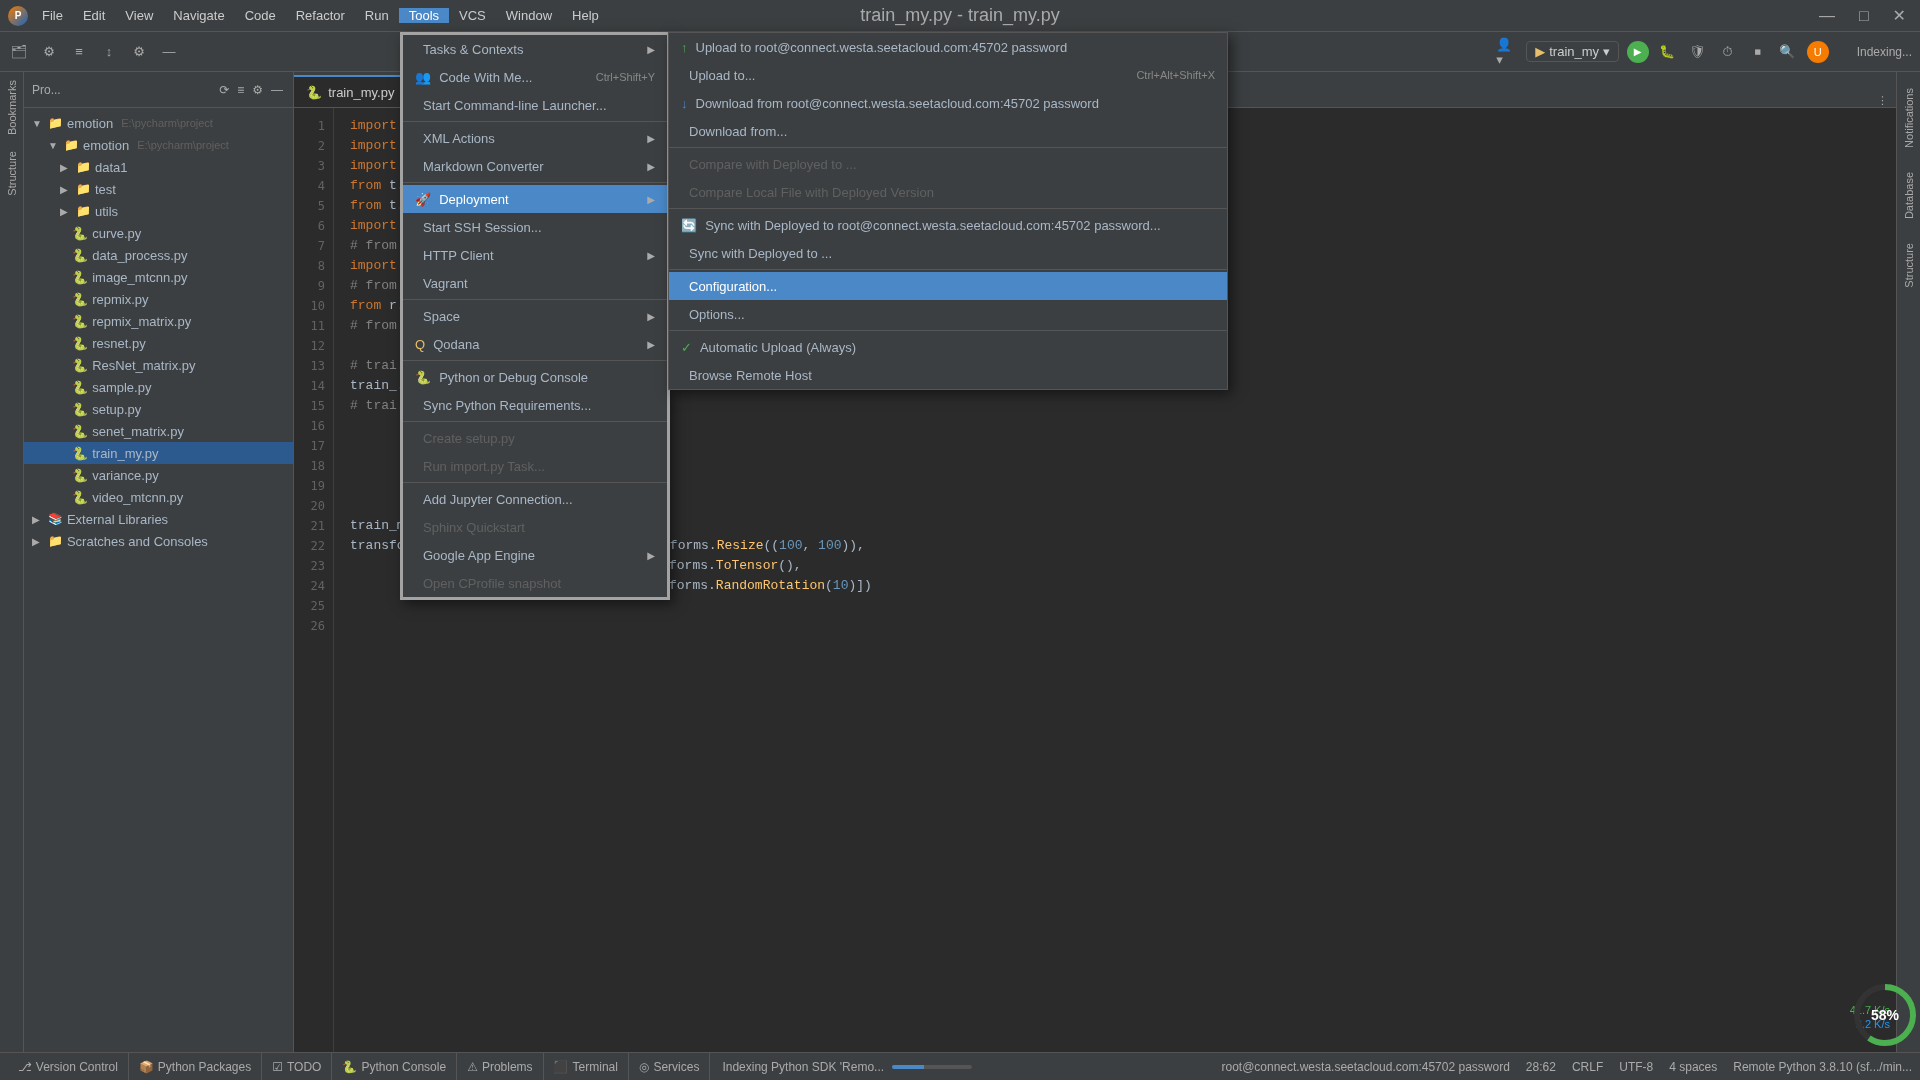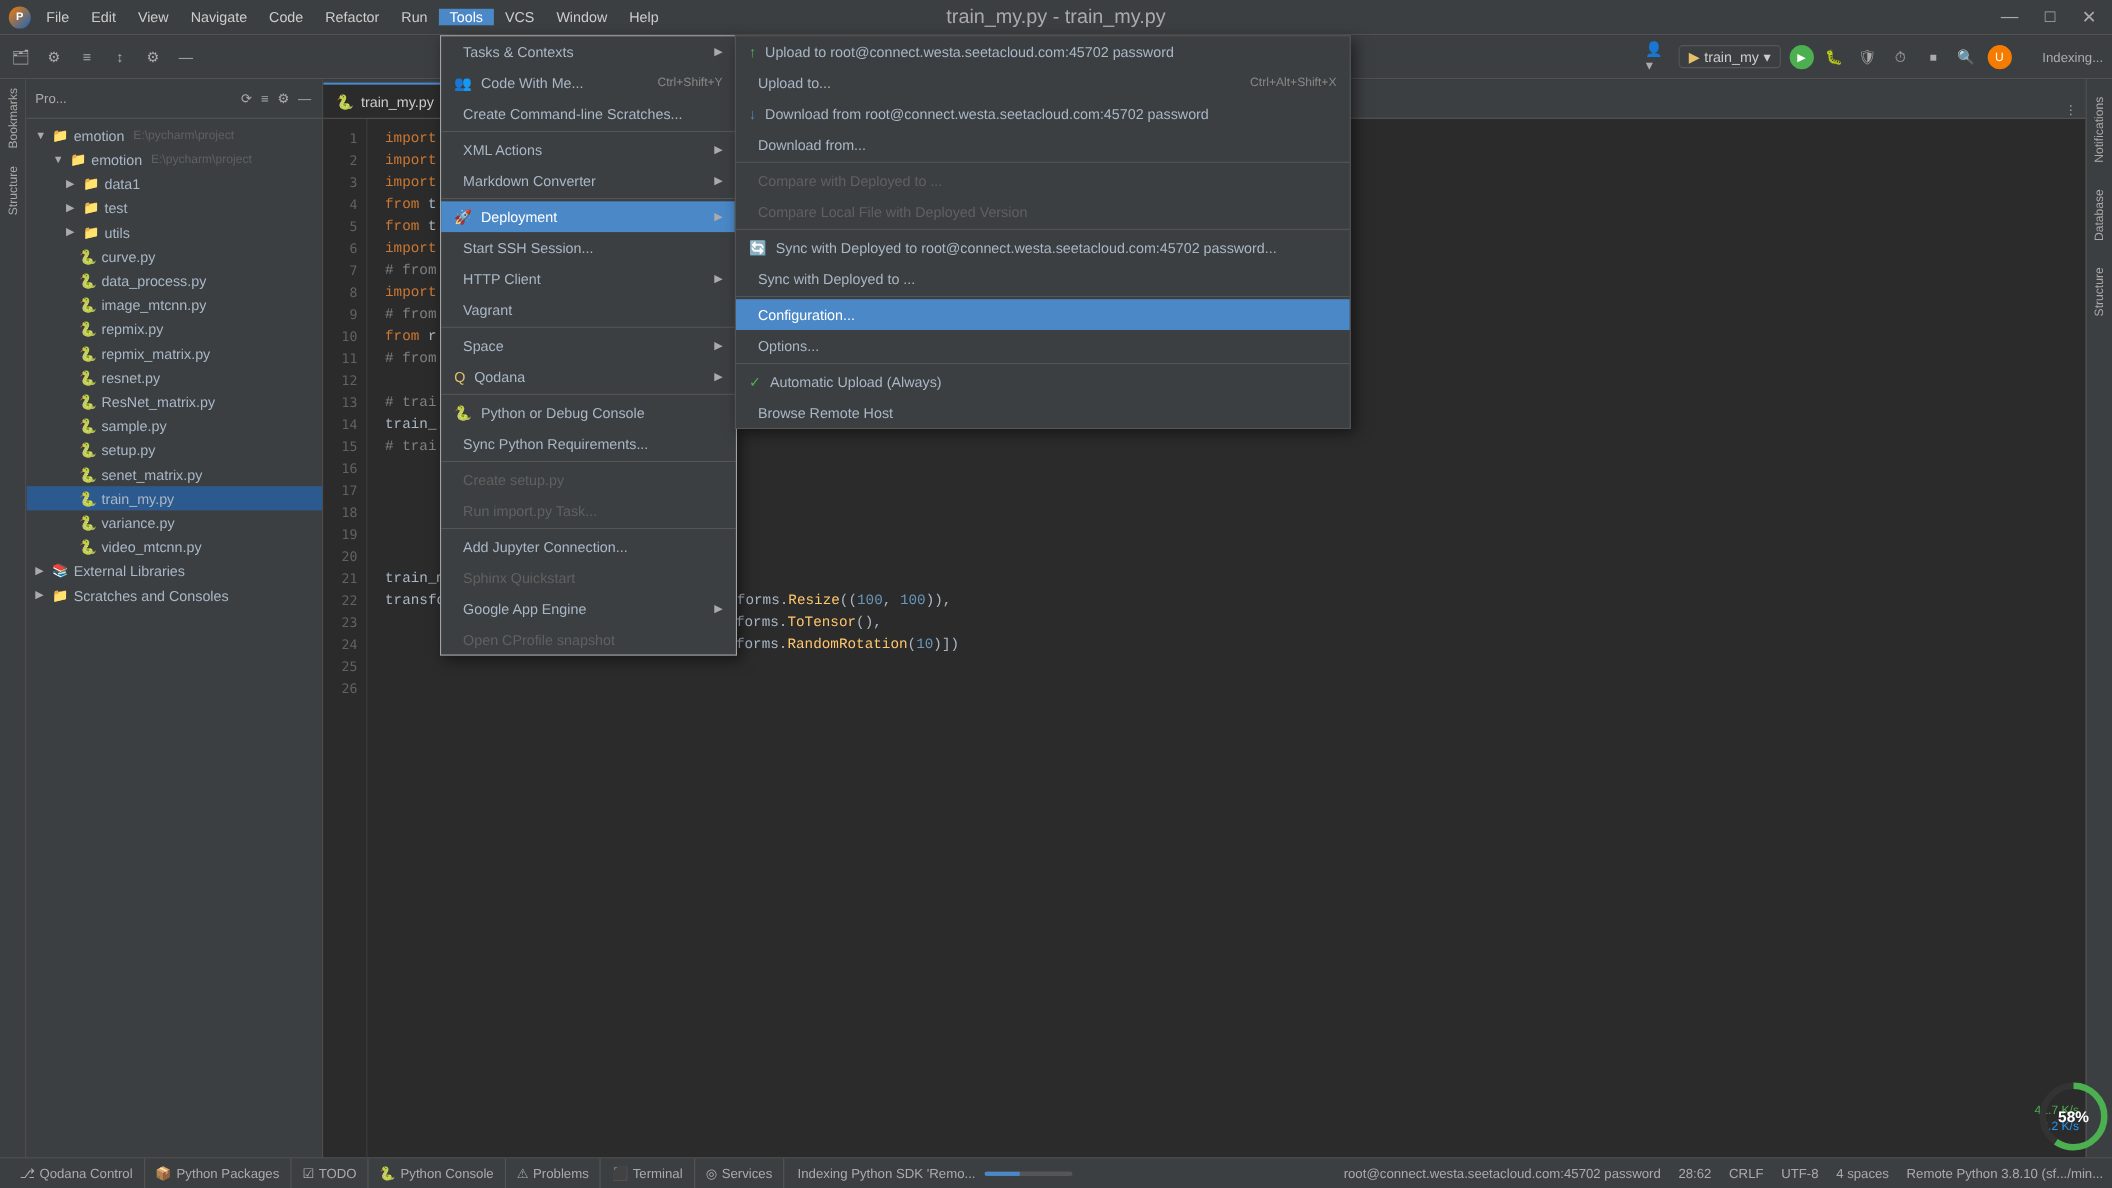--- a/index.html
+++ b/index.html
@@ -317,21 +317,21 @@
       z-index: 1000;
     }
 
     
     .tools-menu {
       position: absolute;
       top: 32px;
       left: 400px;
       width: 270px;
       background: #3c3f41;
-      border: 1px solid #a3a3a3;
+      border: 3px solid #a3a3a3;
       box-shadow: 4px 4px 12px rgba(0,0,0,0.5);
       z-index: 1001;
     }
     .menu-section-item {
       display: flex;
       align-items: center;
       height: 28px;
       padding: 0 12px;
       cursor: pointer;
       color: #a9b7c6;
@@ -652,21 +652,21 @@
     <div class="right-panel-label">Notifications</div>
     <div class="right-panel-label">Database</div>
     <div class="right-panel-label">Structure</div>
   </div>
 </div>
 
 <div class="status-bar">
   <div class="status-bar-tabs">
     <div class="status-tab">
       <span>⎇</span>
-      <span>Qodana Control</span>
+      <span>Version Control</span>
     </div>
     <div class="status-tab">
       <span>📦</span>
       <span>Python Packages</span>
     </div>
     <div class="status-tab">
       <span>☑</span>
       <span>TODO</span>
     </div>
     <div class="status-tab">
@@ -715,21 +715,21 @@
     <div class="menu-section-item">
       <div class="menu-item-left">
         <span>👥</span>
         <span>Code With Me...</span>
       </div>
       <span class="menu-shortcut">Ctrl+Shift+Y</span>
     </div>
     <div class="menu-section-item">
       <div class="menu-item-left">
         <span></span>
-        <span>Create Command-line Scratches...</span>
+        <span>Start Command-line Launcher...</span>
       </div>
     </div>
     <div class="menu-divider"></div>
     <div class="menu-section-item">
       <div class="menu-item-left">
         <span></span>
         <span>XML Actions</span>
       </div>
       <span class="menu-arrow">▶</span>
     </div>

